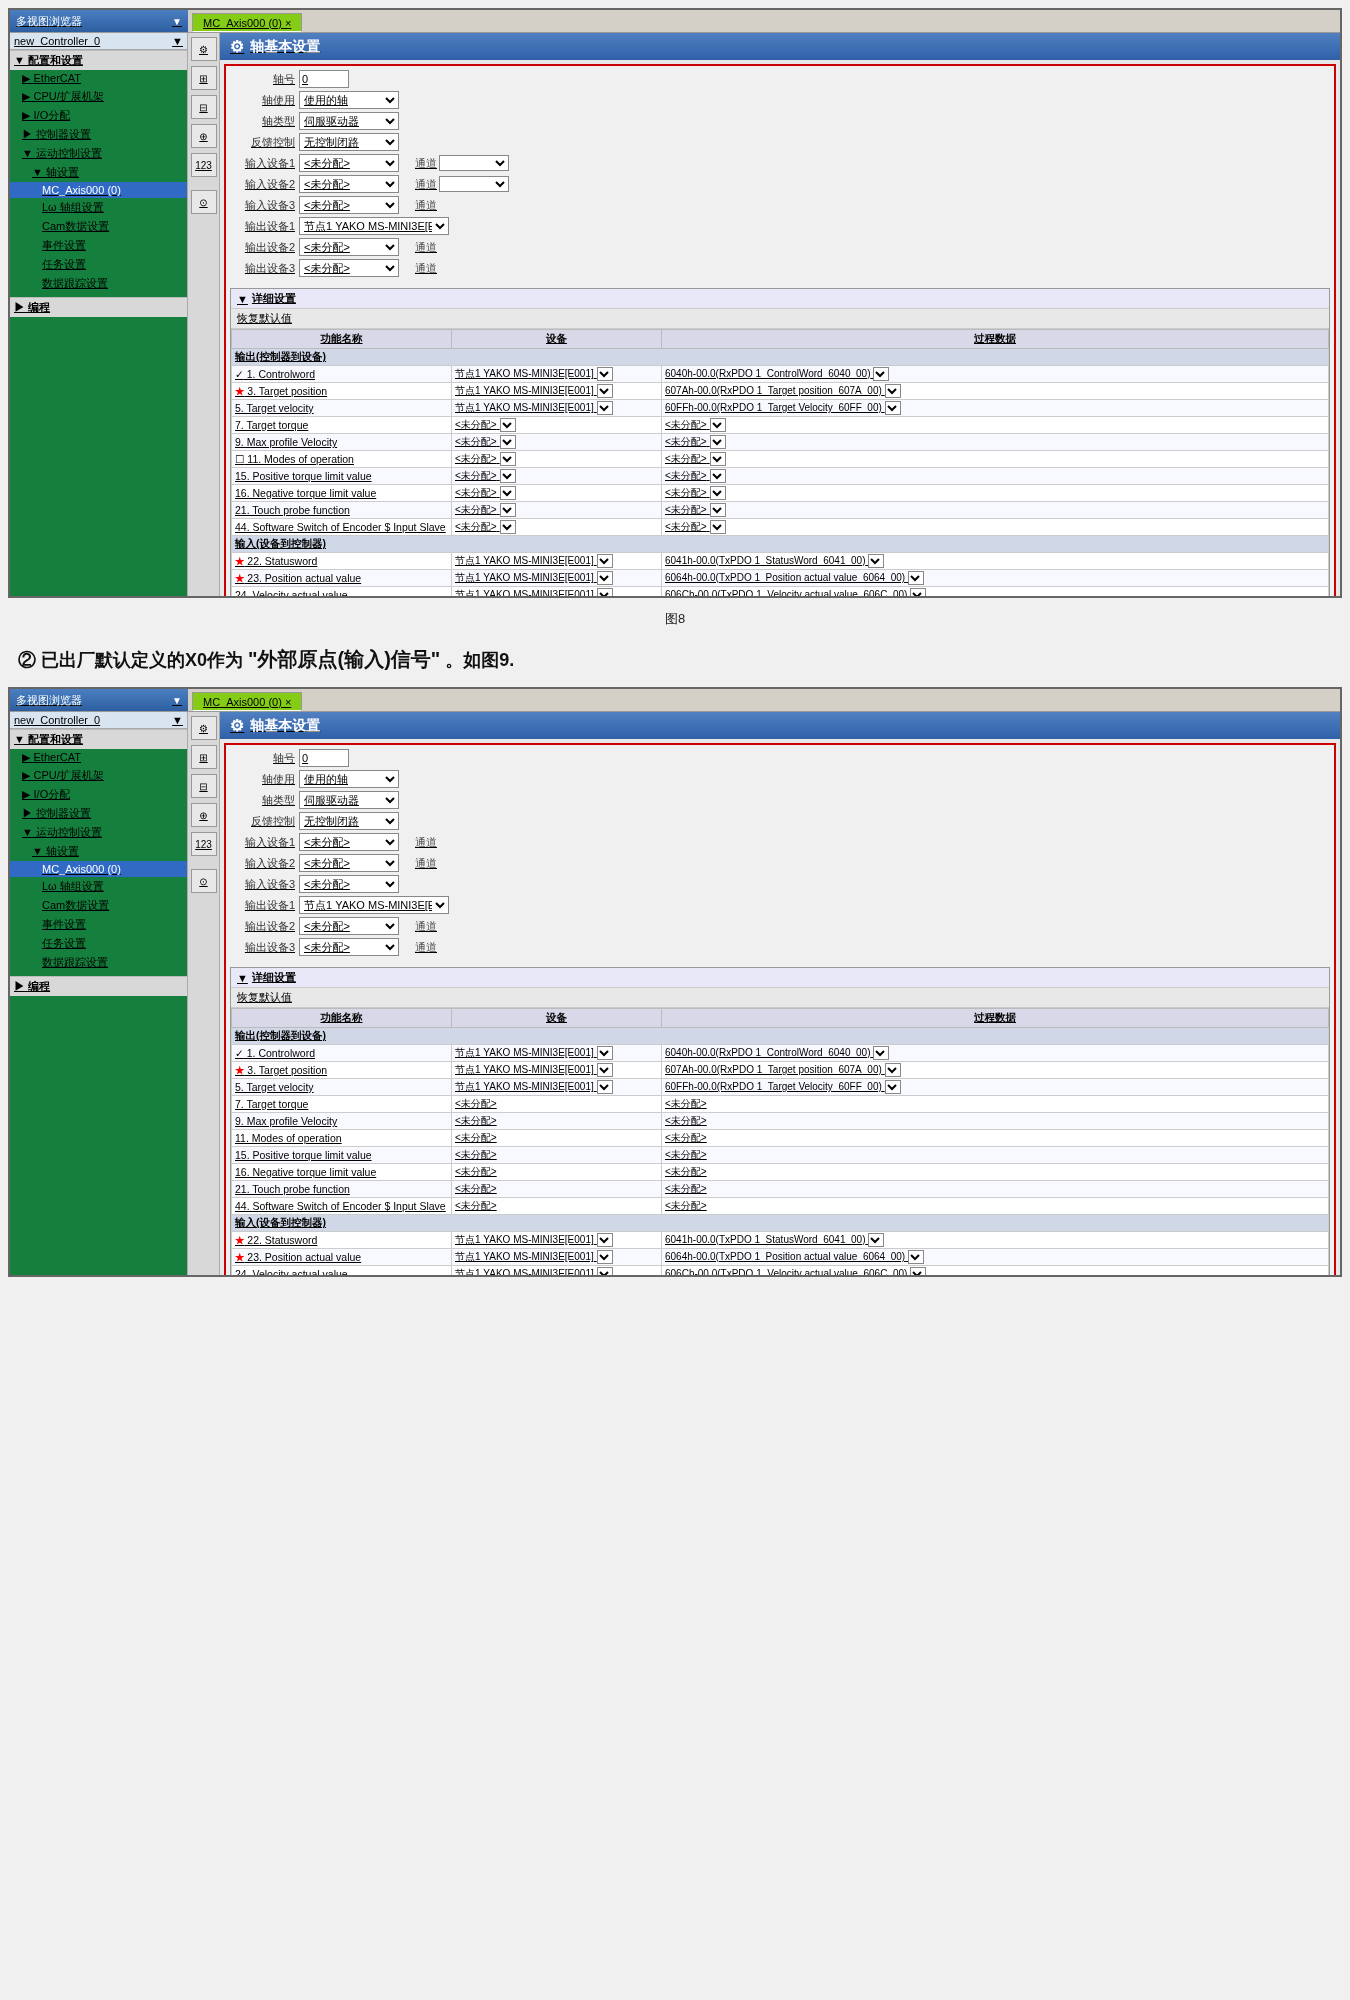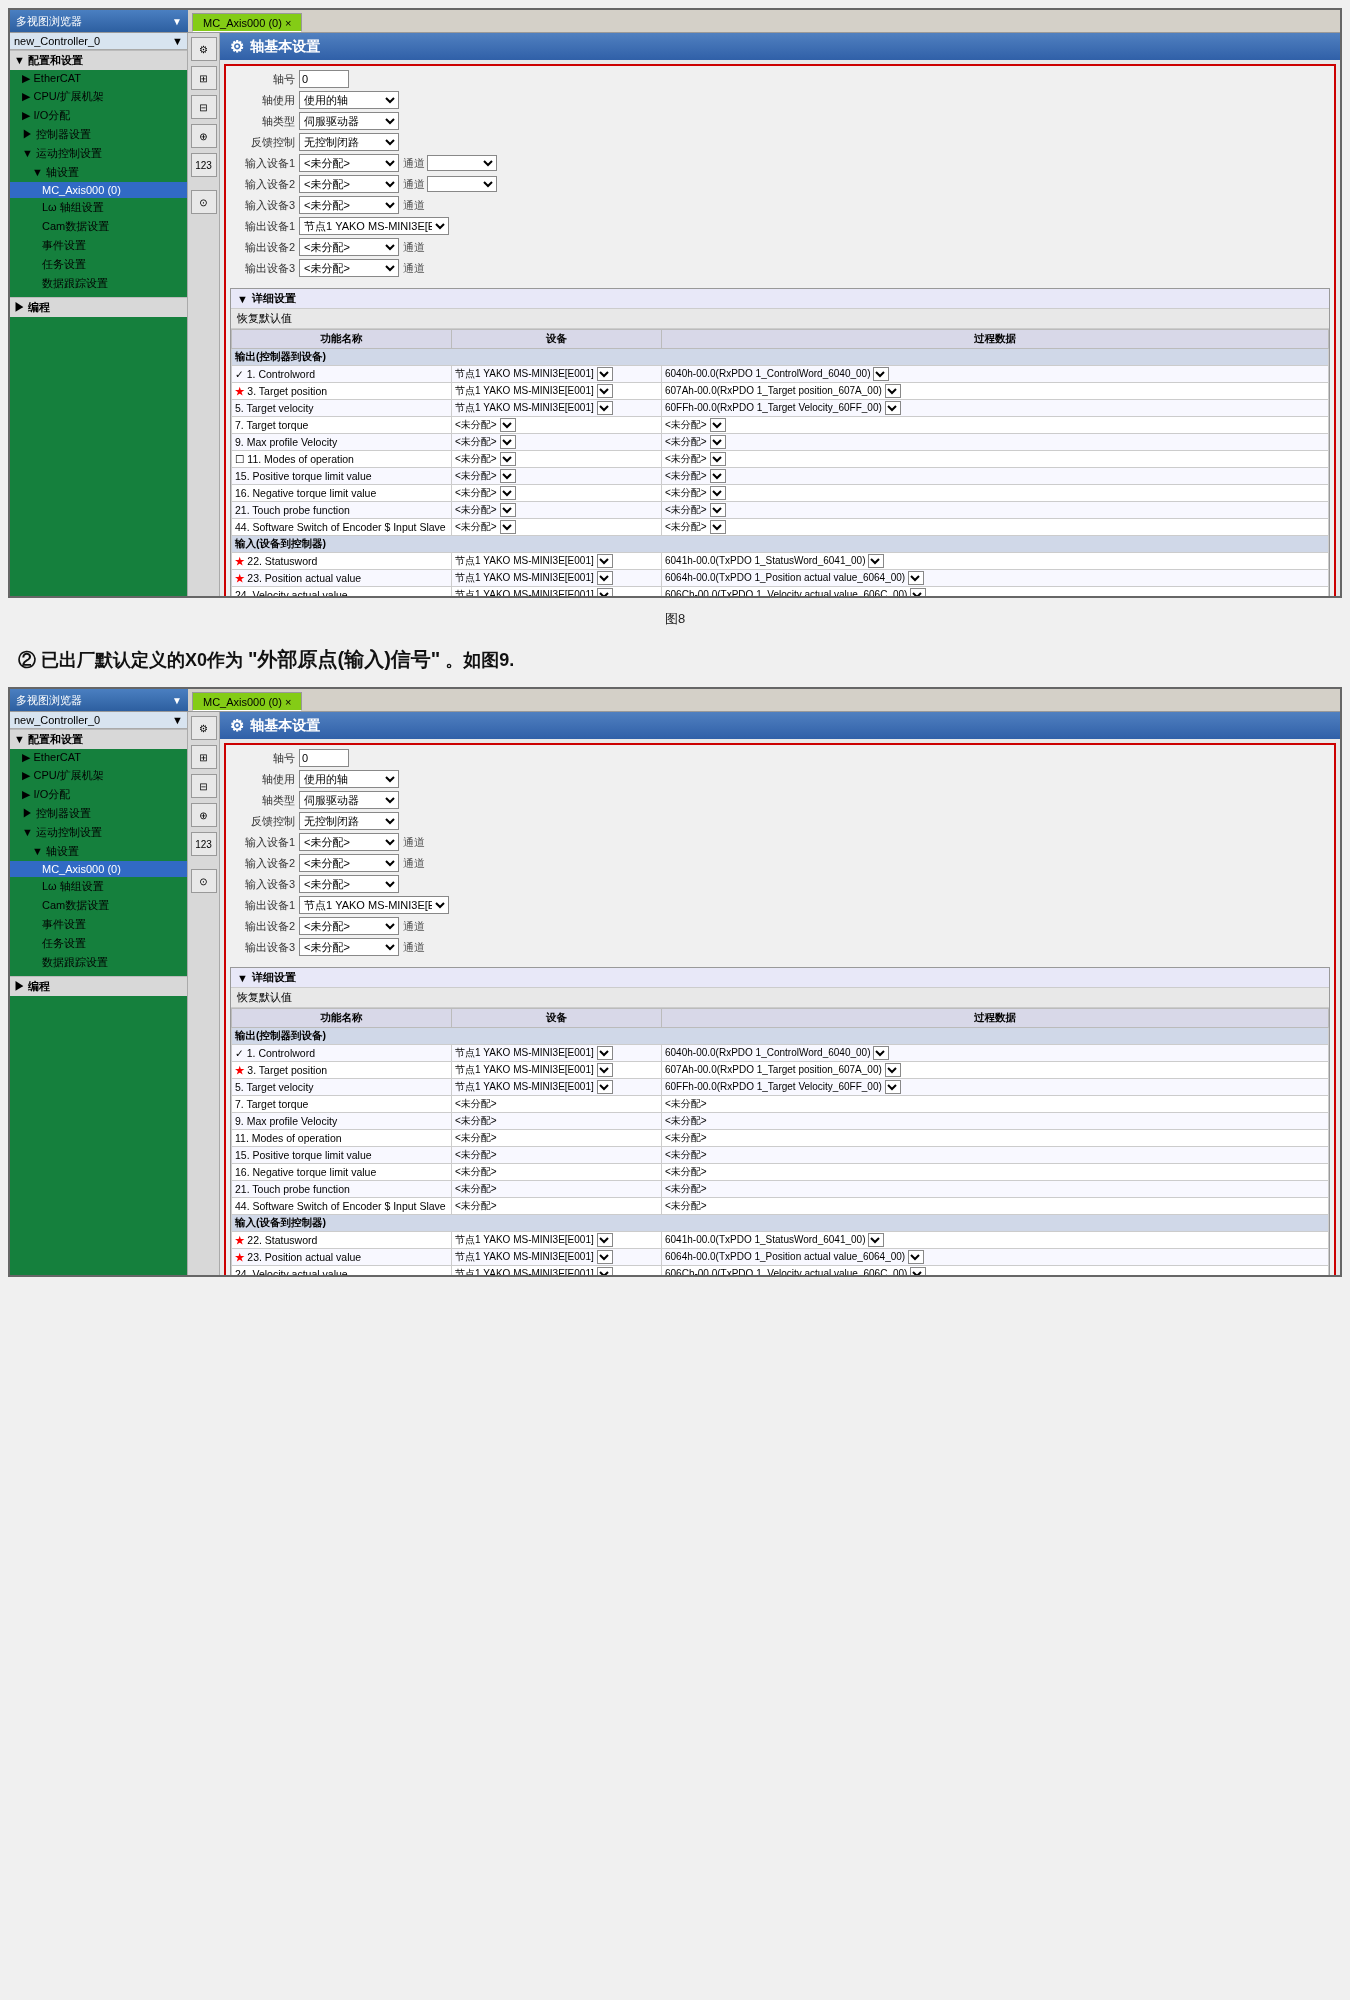--- a/index.html
+++ b/index.html
@@ -175,21 +175,21 @@
       font-size: 11px;
     }
 
     .form-select-wide {
       width: 150px;
     }
 
     .tong-dao {
       color: #555;
       font-size: 11px;
-      margin-left: 4px;
+      margin-left: 16px;
     }
 
     
     .detail-section {
       border: 2px solid #c00;
       margin: 4px;
     }
 
     .detail-header {
       background: #e8e8f8;
@@ -234,20 +234,21 @@
     .data-table tr:nth-child(even) { background: #f8f8ff; }
     .data-table tr:nth-child(odd) { background: #ffffff; }
     .data-table tr.section-row { background: #d0d8e8; font-weight: bold; }
 
     .star { color: #f00; font-weight: bold; }
     .checkmark { color: #000; }
 
     .sub-window {
       background: #e8e8e8;
       border: 2px solid #666;
+      text-decoration: underline;
     }
 
     .sub-window-full {
       display: flex;
       flex-direction: column;
       height: 590px;
     }
 
     
     .window-layout {

